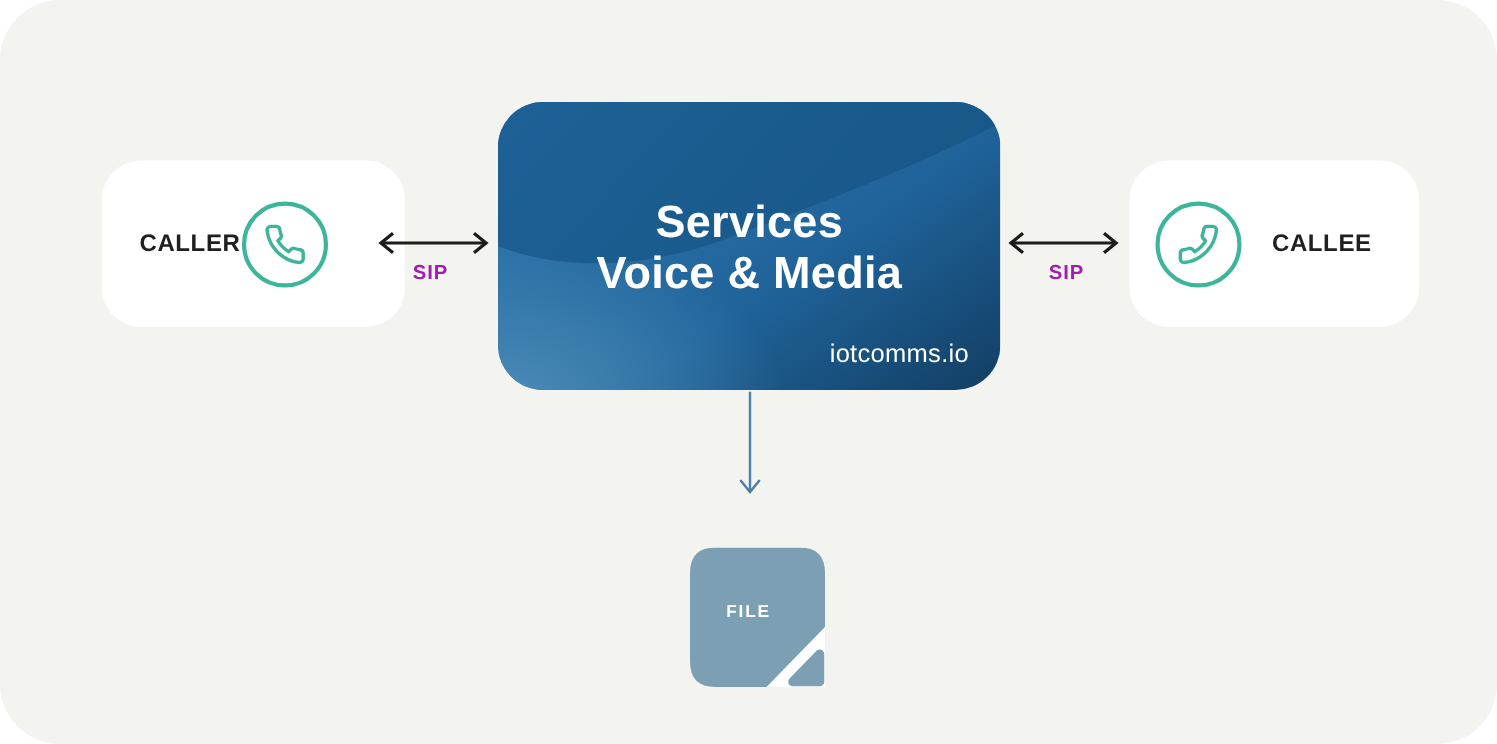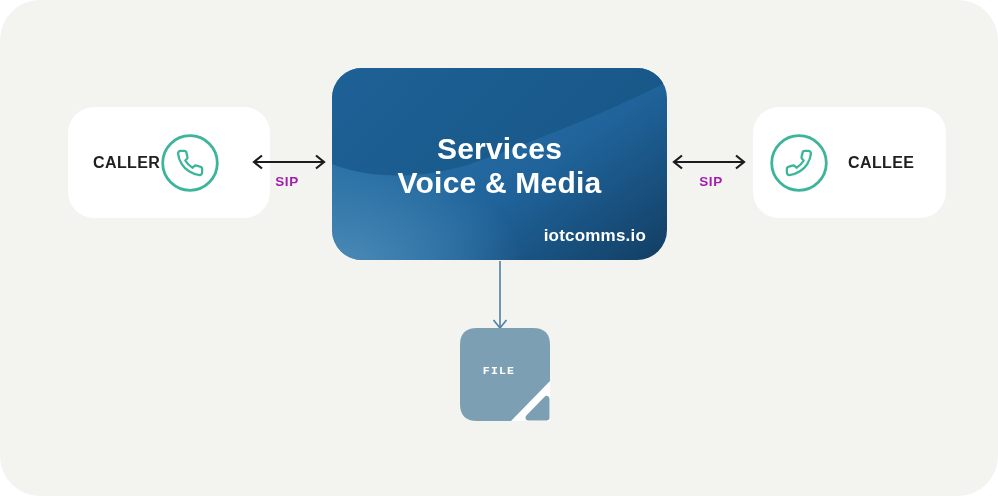--- a/index.html
+++ b/index.html
@@ -19,25 +19,25 @@
   .right-link{left:670px;}
   .sip-label{position:absolute;top:174px;font-size:13.5px;font-weight:bold;letter-spacing:.6px;color:#a21caf;}
   .left-sip{left:287px;transform:translateX(-50%);}
   .right-sip{left:711px;transform:translateX(-50%);}
 
   .service{position:absolute;left:332px;top:68px;width:335px;height:192px;border-radius:30px;overflow:hidden;}
   .service-bg{position:absolute;left:0;top:0;}
   .service-title{position:absolute;left:0;right:0;top:64px;text-align:center;color:#ffffff;
     font-weight:bold;font-size:30px;line-height:34px;letter-spacing:.2px;}
   .tline{display:block;}
-  .brand{position:absolute;right:21px;bottom:14px;color:#ffffff;font-weight:bold;font-size:17px;letter-spacing:.2px;}
+  .brand{position:absolute;right:21px;bottom:14px;color:#ffffff;font-weight:normal;font-size:17px;letter-spacing:.2px;}
 
   .down-link{position:absolute;left:492px;top:261px;}
 
-  .file{position:absolute;left:460px;top:328px;width:72px;height:93px;font-family:Liberation Mono, monospace;}
+  .file{position:absolute;left:460px;top:365px;width:72px;height:93px;}
   .file svg{display:block;}
   .file-label{position:absolute;left:0;top:0;width:90px;height:93px;display:flex;align-items:center;justify-content:center;
     transform:translate(-6px,-4px);color:#ffffff;font-weight:bold;font-size:11.5px;letter-spacing:1.2px;}
 </style>
 </head>
 <body>
 
 <div class="stage">
 
   <div class="white-node caller">

